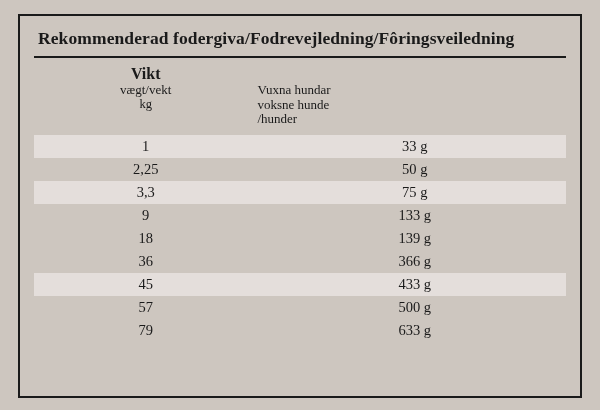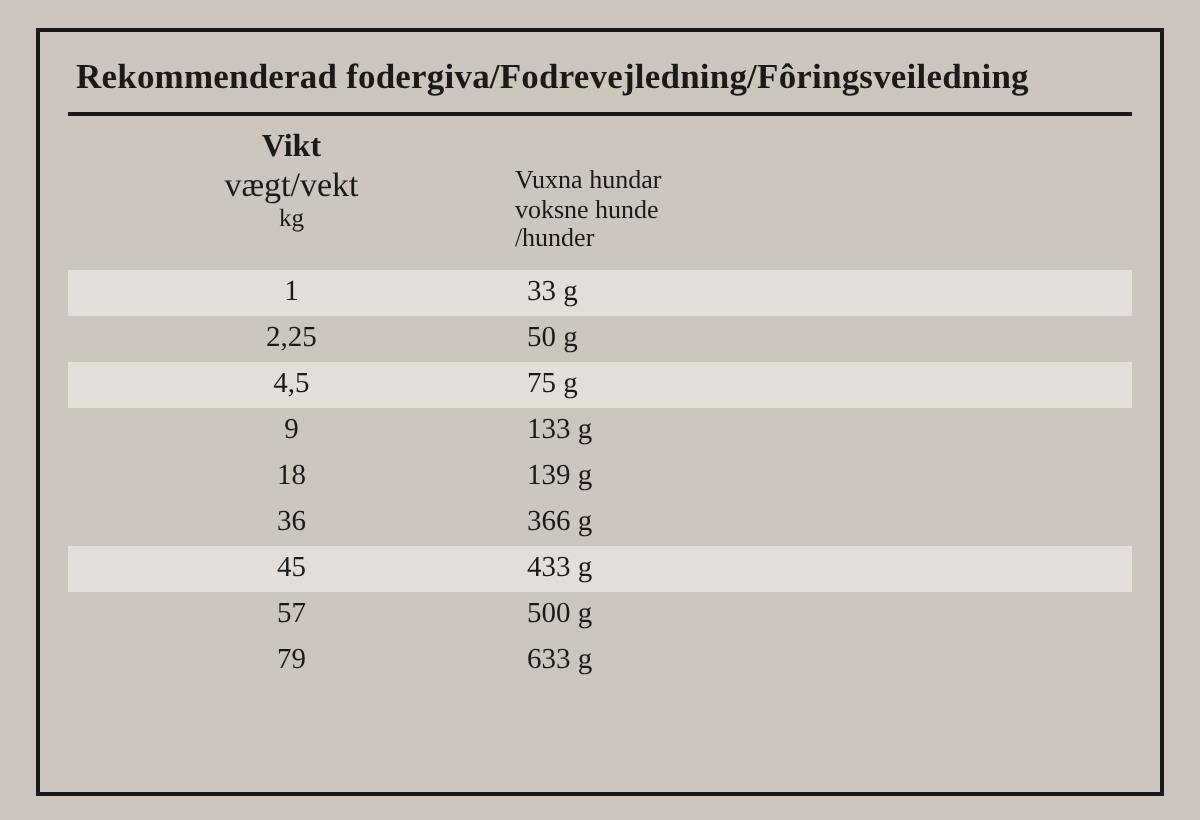--- a/index.html
+++ b/index.html
@@ -58,21 +58,21 @@
   .head-weight {
     text-align: center;
     line-height: 1.12;
   }
   .head-weight .l1 {
     font-size: 16px;
     font-weight: bold;
     display: block;
   }
   .head-weight .l2 {
-    font-size: 17px;
+    font-size: 13px;
     display: block;
   }
   .head-weight .l3 {
     font-size: 12.5px;
     display: block;
   }
   .head-dogs {
     text-align: left;
     line-height: 1.12;
     padding-left: 22px;
@@ -83,21 +83,21 @@
   }
   tbody td {
     font-size: 14.5px;
     padding: 3.0px 0;
     text-align: center;
   }
   tbody tr.alt td {
     background: #e4dedb;
   }
   tbody td.col-amount {
-    text-align: left;
+    text-align: center;
     padding-left: 6px;
   }
 </style>
 </head>
 <body>
 
 <div id="page">
   <div class="panel">
 
     <div class="title">Rekommenderad fodergiva/Fodrevejledning/Fôringsveiledning</div>
@@ -129,21 +129,21 @@
       <tbody>
         <tr class="alt">
           <td class="col-weight">1</td>
           <td class="col-amount">33 g</td>
         </tr>
         <tr>
           <td class="col-weight">2,25</td>
           <td class="col-amount">50 g</td>
         </tr>
         <tr class="alt">
-          <td class="col-weight">4,5</td>
+          <td class="col-weight">3,3</td>
           <td class="col-amount">75 g</td>
         </tr>
         <tr>
           <td class="col-weight">9</td>
           <td class="col-amount">133 g</td>
         </tr>
         <tr>
           <td class="col-weight">18</td>
           <td class="col-amount">139 g</td>
         </tr>

